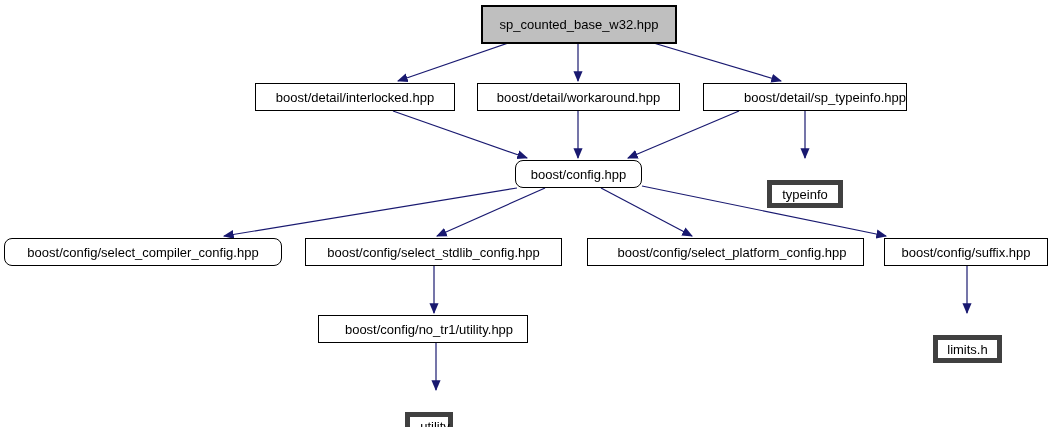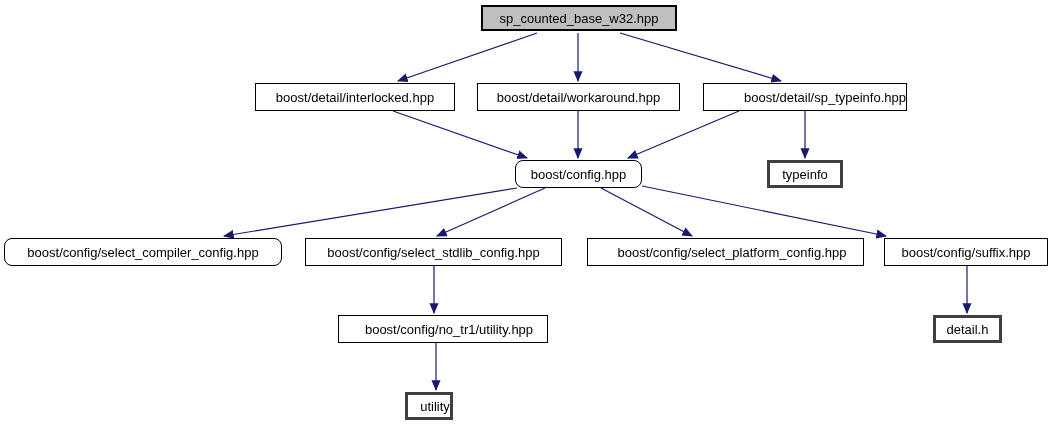--- a/index.html
+++ b/index.html
@@ -37,21 +37,22 @@
   }
   .node.root {
     background: #bfbfbf;
     border: 2px solid #000000;
   }
   .node.linked {
     border: 1.4px solid #000000;
     cursor: pointer;
   }
   .node.external {
-    border: 3px solid #404040;
+    border: 5px solid #404040;
+    margin-top: 20px;
   }
 </style>
 </head>
 <body>
 
 <div id="graph" style="background: rgb(255, 255, 255);">
   <svg id="edges-svg" xmlns="http://www.w3.org/2000/svg" viewBox="0 0 1056 427">
     <defs>
       <marker id="arrowhead" viewBox="0 0 10 10" refX="9" refY="5" markerWidth="9" markerHeight="9" orient="auto">
         <path d="M 0 0.8 L 10 5 L 0 9.2 z" fill="#191970"></path>
@@ -68,21 +69,21 @@
         <line x1="517" y1="188" x2="224" y2="236" stroke="#191970" stroke-width="1.2" marker-end="url(#arrowhead)"></line>
         <line x1="545" y1="188" x2="437" y2="236" stroke="#191970" stroke-width="1.2" marker-end="url(#arrowhead)"></line>
         <line x1="601" y1="188" x2="692" y2="236" stroke="#191970" stroke-width="1.2" marker-end="url(#arrowhead)"></line>
         <line x1="642" y1="186" x2="886" y2="236" stroke="#191970" stroke-width="1.2" marker-end="url(#arrowhead)"></line>
         <line x1="434" y1="266" x2="434" y2="313" stroke="#191970" stroke-width="1.2" marker-end="url(#arrowhead)"></line>
         <line x1="436" y1="343" x2="436" y2="390" stroke="#191970" stroke-width="1.2" marker-end="url(#arrowhead)"></line>
         <line x1="967" y1="266" x2="967" y2="313" stroke="#191970" stroke-width="1.2" marker-end="url(#arrowhead)"></line>
       </g>
   </svg>
   <div id="node-layer">
-      <div class="node root" style="left: 481px; top: 5px; width: 196px; height: 26px;">
+      <div class="node root" style="left: 481px; top: 5px; width: 196px; height: 39px;">
         <span>sp_counted_base_w32.hpp</span>
       </div>
       <div class="node linked" style="left: 255px; top: 83px; width: 200px; height: 28px;">
         <span>boost/detail/interlocked.hpp</span>
       </div>
       <div class="node linked" style="left: 477px; top: 83px; width: 203px; height: 28px;">
         <span>boost/detail/workaround.hpp</span>
       </div>
       <div class="node linked" style="left: 703px; top: 83px; width: 204px; height: 28px; justify-content: flex-end;">
         <span>boost/detail/sp_typeinfo.hpp</span>
@@ -98,23 +99,23 @@
       </div>
       <div class="node linked" style="left: 305px; top: 238px; width: 257px; height: 28px;">
         <span>boost/config/select_stdlib_config.hpp</span>
       </div>
       <div class="node linked" style="left: 587px; top: 238px; width: 277px; height: 28px; padding-left: 13px;">
         <span>boost/config/select_platform_config.hpp</span>
       </div>
       <div class="node linked" style="left: 884px; top: 238px; width: 164px; height: 28px;">
         <span>boost/config/suffix.hpp</span>
       </div>
-      <div class="node linked" style="left: 338px; top: 315px; width: 210px; height: 28px; padding-left: 12px;">
+      <div class="node linked" style="left: 318px; top: 315px; width: 210px; height: 28px; padding-left: 12px;">
         <span>boost/config/no_tr1/utility.hpp</span>
       </div>
       <div class="node external" style="left: 933px; top: 315px; width: 69px; height: 28px;">
-        <span>detail.h</span>
+        <span>limits.h</span>
       </div>
       <div class="node external" style="left: 405px; top: 392px; width: 48px; height: 28px; padding-left: 12px;">
         <span>utility</span>
       </div>
     </div>
 </div>
 
 </body></html>

